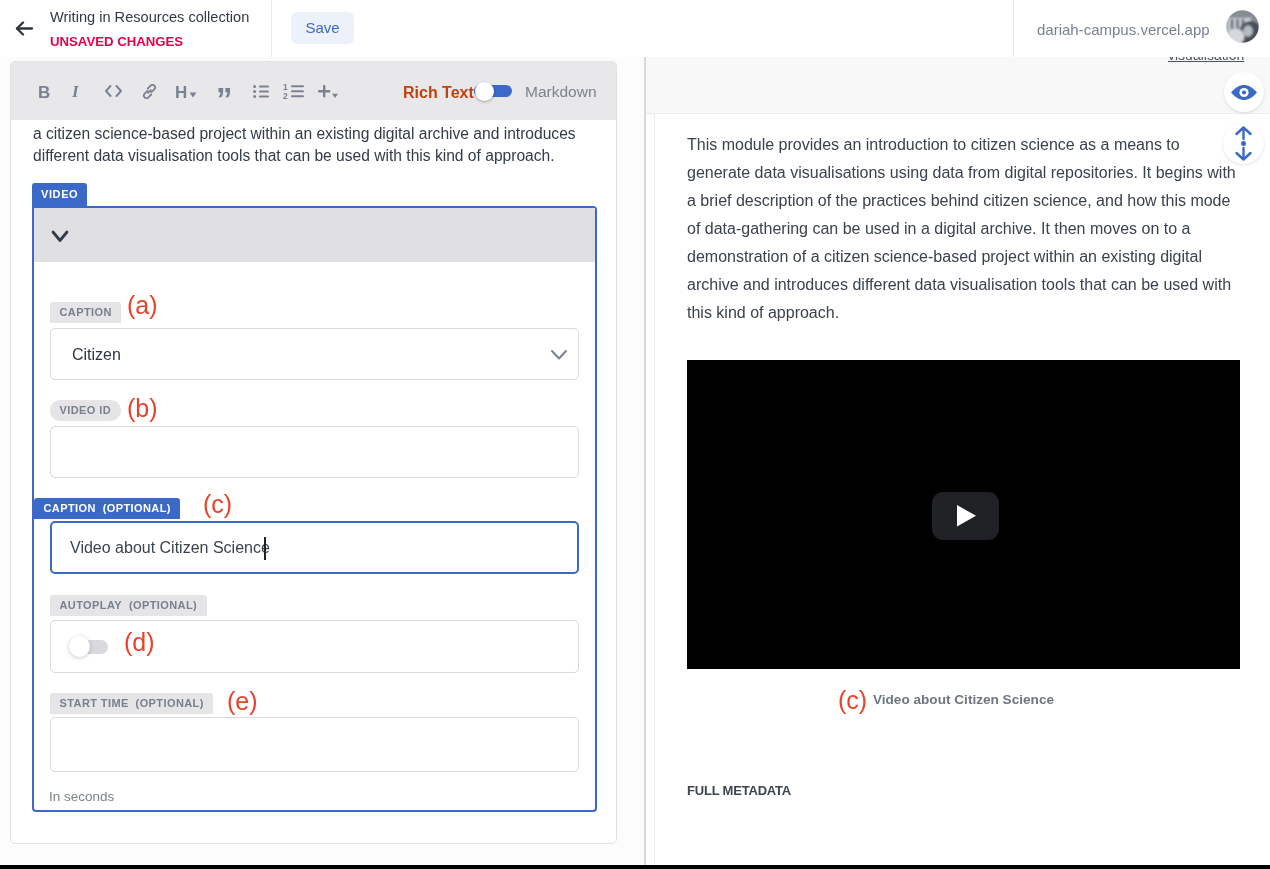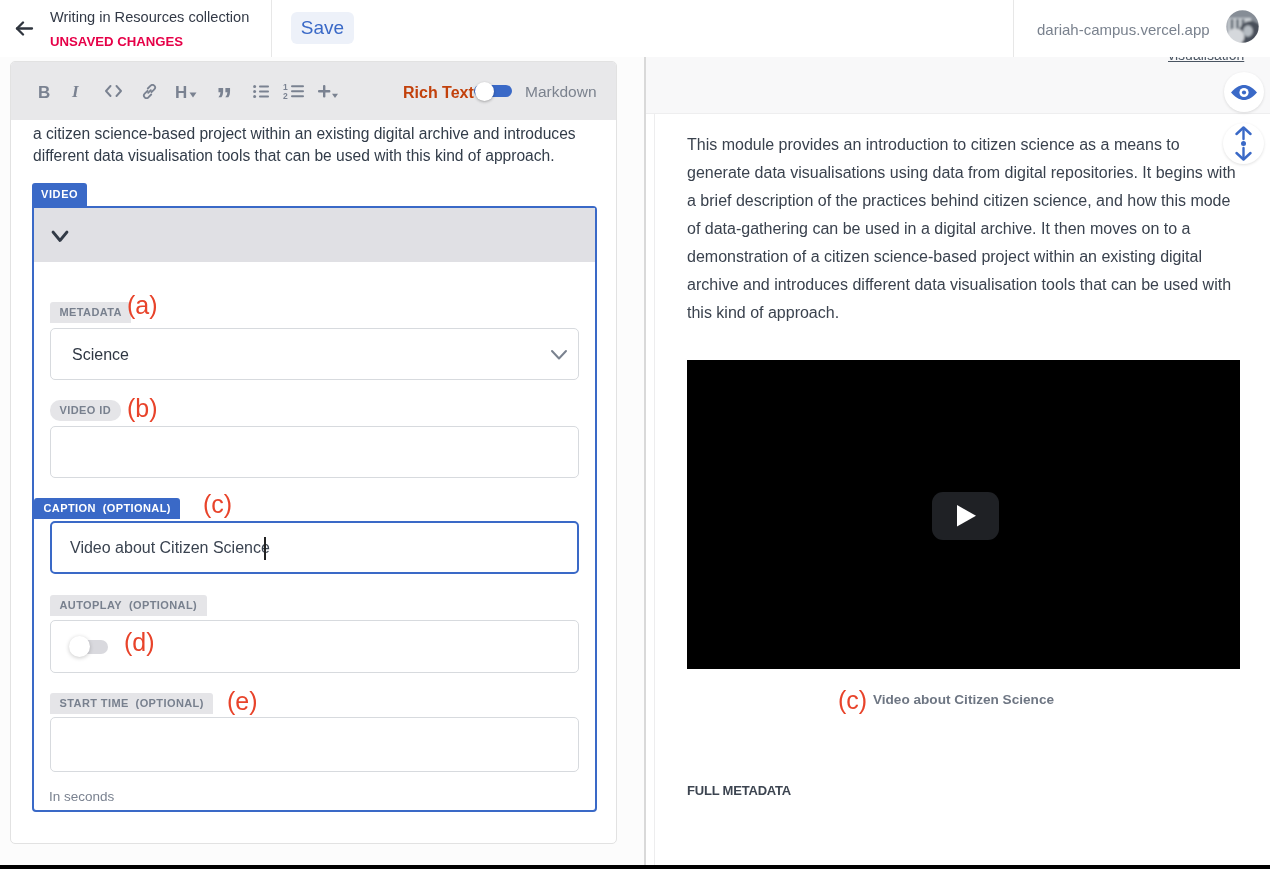--- a/index.html
+++ b/index.html
@@ -79,24 +79,24 @@
 
   <div class="abs" style="left:32px;top:183px;height:22.5px;line-height:22.5px;background:#3a69c7;color:#fff;font-size:11px;font-weight:bold;letter-spacing:.6px;padding:0 9px;border-radius:3px 3px 0 0;">VIDEO</div>
 
   <div class="abs" style="left:32px;top:205.5px;width:565px;height:606.5px;border:2px solid #3a69c7;border-radius:0 4px 4px 4px;background:#fff;"></div>
 
   <div class="abs" style="left:34px;top:207.5px;width:561px;height:54px;background:#e0e0e4;"></div>
   <svg class="abs" style="left:51px;top:228px;" width="18" height="17" viewBox="0 0 18 17">
       <polyline points="2,4 9,12.5 16,4" fill="none" stroke="#333b47" stroke-width="2.8" stroke-linecap="round" stroke-linejoin="round"></polyline>
     </svg>
 
-  <div class="lbl" style="left:50px;top:301.5px;">METADATA</div>
+  <div class="lbl" style="left:50px;top:301.5px;">CAPTION</div>
   <div class="ann" style="left:127px;top:291px;">(a)</div>
   <div class="inp" style="top:327.5px;height:52px;"></div>
-  <div class="abs" style="left:72px;top:346px;font-size:16px;color:#2f3743;">Science</div>
+  <div class="abs" style="left:72px;top:346px;font-size:16px;color:#2f3743;">Citizen</div>
   <svg class="abs" style="left:550px;top:347px;" width="18" height="16" viewBox="0 0 18 16">
       <polyline points="2,4 9,11.5 16,4" fill="none" stroke="#7a828f" stroke-width="2" stroke-linecap="round" stroke-linejoin="round"></polyline>
     </svg>
 
   <div class="lbl" style="left:50px;top:399.5px;border-radius:10px;">VIDEO ID</div>
   <div class="ann" style="left:127px;top:394px;">(b)</div>
   <div class="inp" style="top:425.5px;height:52px;"></div>
 
   <div class="lbl lblblue" style="left:34px;top:497.5px;">CAPTION&nbsp;&nbsp;(OPTIONAL)</div>
   <div class="ann" style="left:203px;top:490px;">(c)</div>
@@ -156,21 +156,21 @@
   <div class="abs" id="header" style="left:0;top:0;width:1270px;height:57px;background:#fff;z-index:10;">
     <svg class="abs" style="left:15px;top:21px;" width="19" height="15" viewBox="0 0 19 15">
         <g stroke="#2f353e" stroke-width="2.3" fill="none" stroke-linecap="round" stroke-linejoin="round">
           <line x1="2" y1="7.5" x2="17" y2="7.5"></line>
           <polyline points="8,1.5 2,7.5 8,13.5"></polyline>
         </g>
       </svg>
     <div class="abs" style="left:50px;top:8.5px;font-size:14.6px;color:#323946;">Writing in Resources collection</div>
     <div class="abs" style="left:50px;top:34px;font-size:13.2px;font-weight:bold;color:#e60148;">UNSAVED CHANGES</div>
     <div class="abs" style="left:271px;top:0;width:1px;height:57px;background:#e7e7e7;"></div>
-    <div class="abs" style="left:291px;top:12px;width:63px;height:32px;background:#edf1f9;border-radius:6px;text-align:center;line-height:32px;font-size:19px;color:#3a69c7;">Save</div>
+    <div class="abs" style="left:291px;top:12px;width:63px;height:32px;background:#edf1f9;border-radius:6px;text-align:center;line-height:32px;font-size:15px;color:#3a69c7;">Save</div>
     <div class="abs" style="left:1013px;top:0;width:1px;height:57px;background:#e7e7e7;"></div>
     <div class="abs" style="left:1037px;top:21px;font-size:15px;color:#7a828e;">dariah-campus.vercel.app</div>
     <svg class="abs" style="left:1226px;top:10px;" width="33" height="33" viewBox="0 0 33 33">
       <defs>
           <clipPath id="avc">
             <circle cx="16.5" cy="16.5" r="16.2"></circle>
           </clipPath>
       <filter id="avb" x="-10%" y="-10%" width="120%" height="120%">
             <feGaussianBlur stdDeviation="0.8"></feGaussianBlur>
           </filter>

